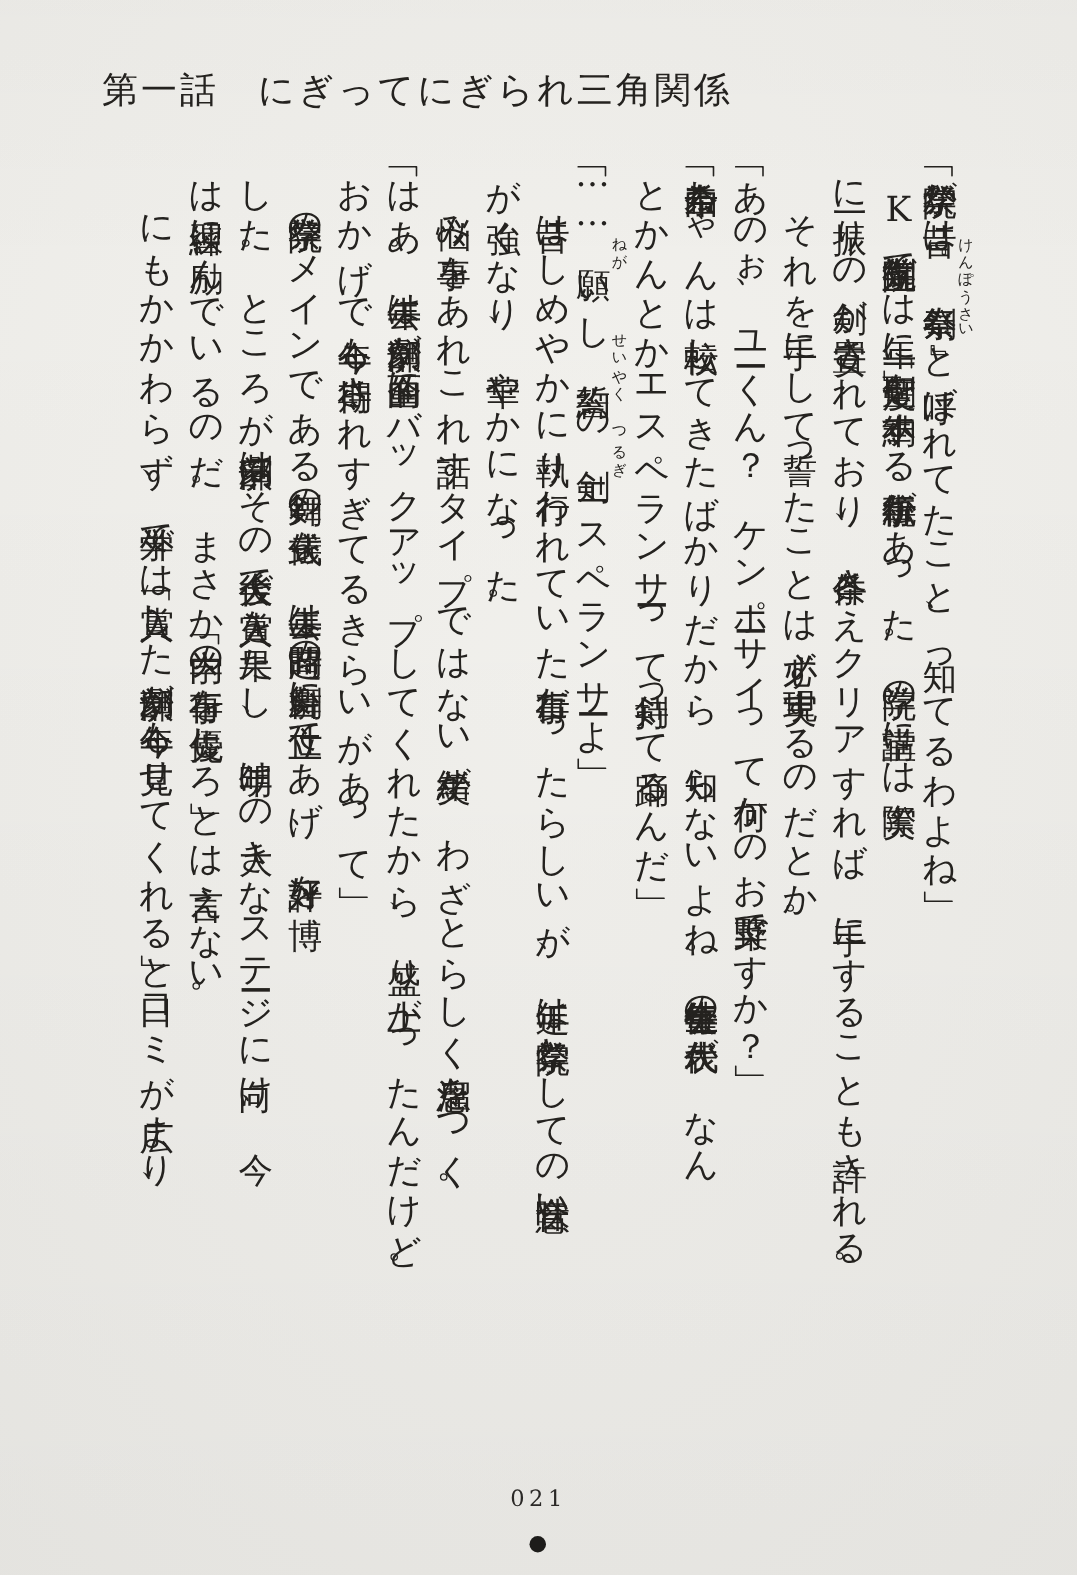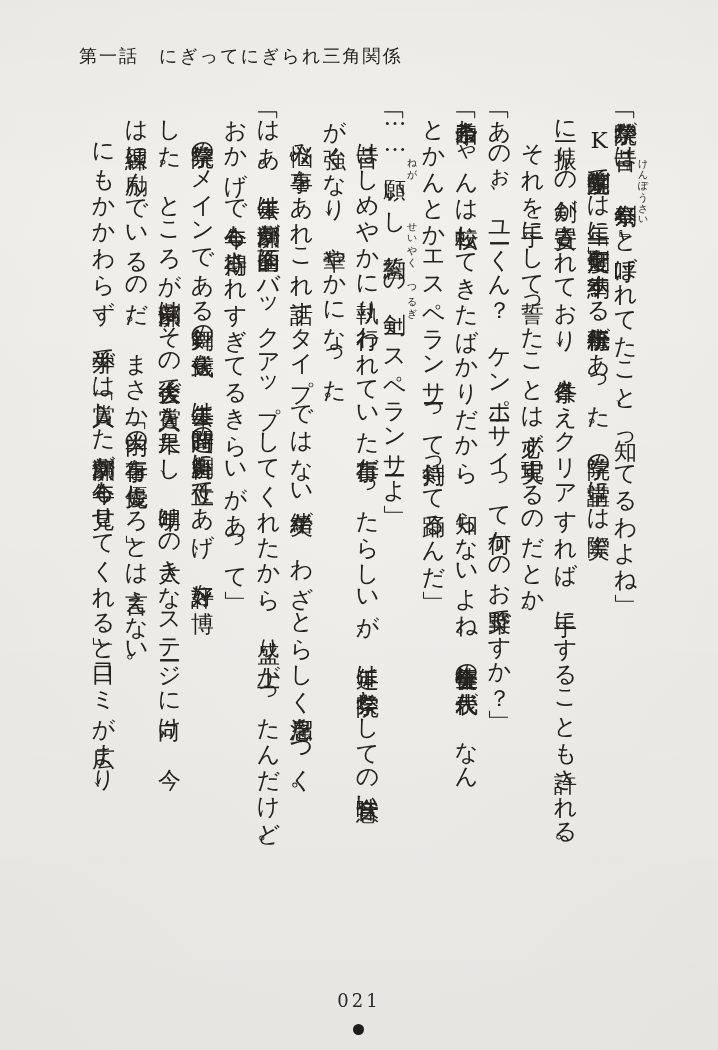--- a/index.html
+++ b/index.html
@@ -20,22 +20,22 @@
     position: absolute;
     inset: 0;
     pointer-events: none;
     background:
       linear-gradient(180deg, rgba(0,0,0,0.015) 0%, rgba(0,0,0,0.00) 18%, rgba(0,0,0,0.035) 100%),
       radial-gradient(ellipse at 50% 45%, rgba(255,255,255,0.04) 0%, rgba(0,0,0,0.025) 100%);
   }
   .chapter-heading {
     position: absolute;
     top: 44px;
-    left: 79px;
-    font-size: 18px;
+    left: 68px;
+    font-size: 24px;
     letter-spacing: 2px;
     white-space: pre;
   }
   .text-area {
     position: absolute;
     top: 104px;
     right: 70px;
     width: 561px;
     height: 940px;
   }
@@ -55,21 +55,21 @@
     font-size: 10px;
     letter-spacing: 0;
     text-orientation: upright;
   }
   .page-number {
     position: absolute;
     top: 990px;
     left: 0;
     width: 100%;
     text-align: center;
-    font-size: 18px;
+    font-size: 15px;
     letter-spacing: 3px;
     color: #2b2927;
   }
   .page-dot {
     position: absolute;
     top: 1024px;
     left: 353px;
     width: 11px;
     height: 11px;
     border-radius: 50%;

